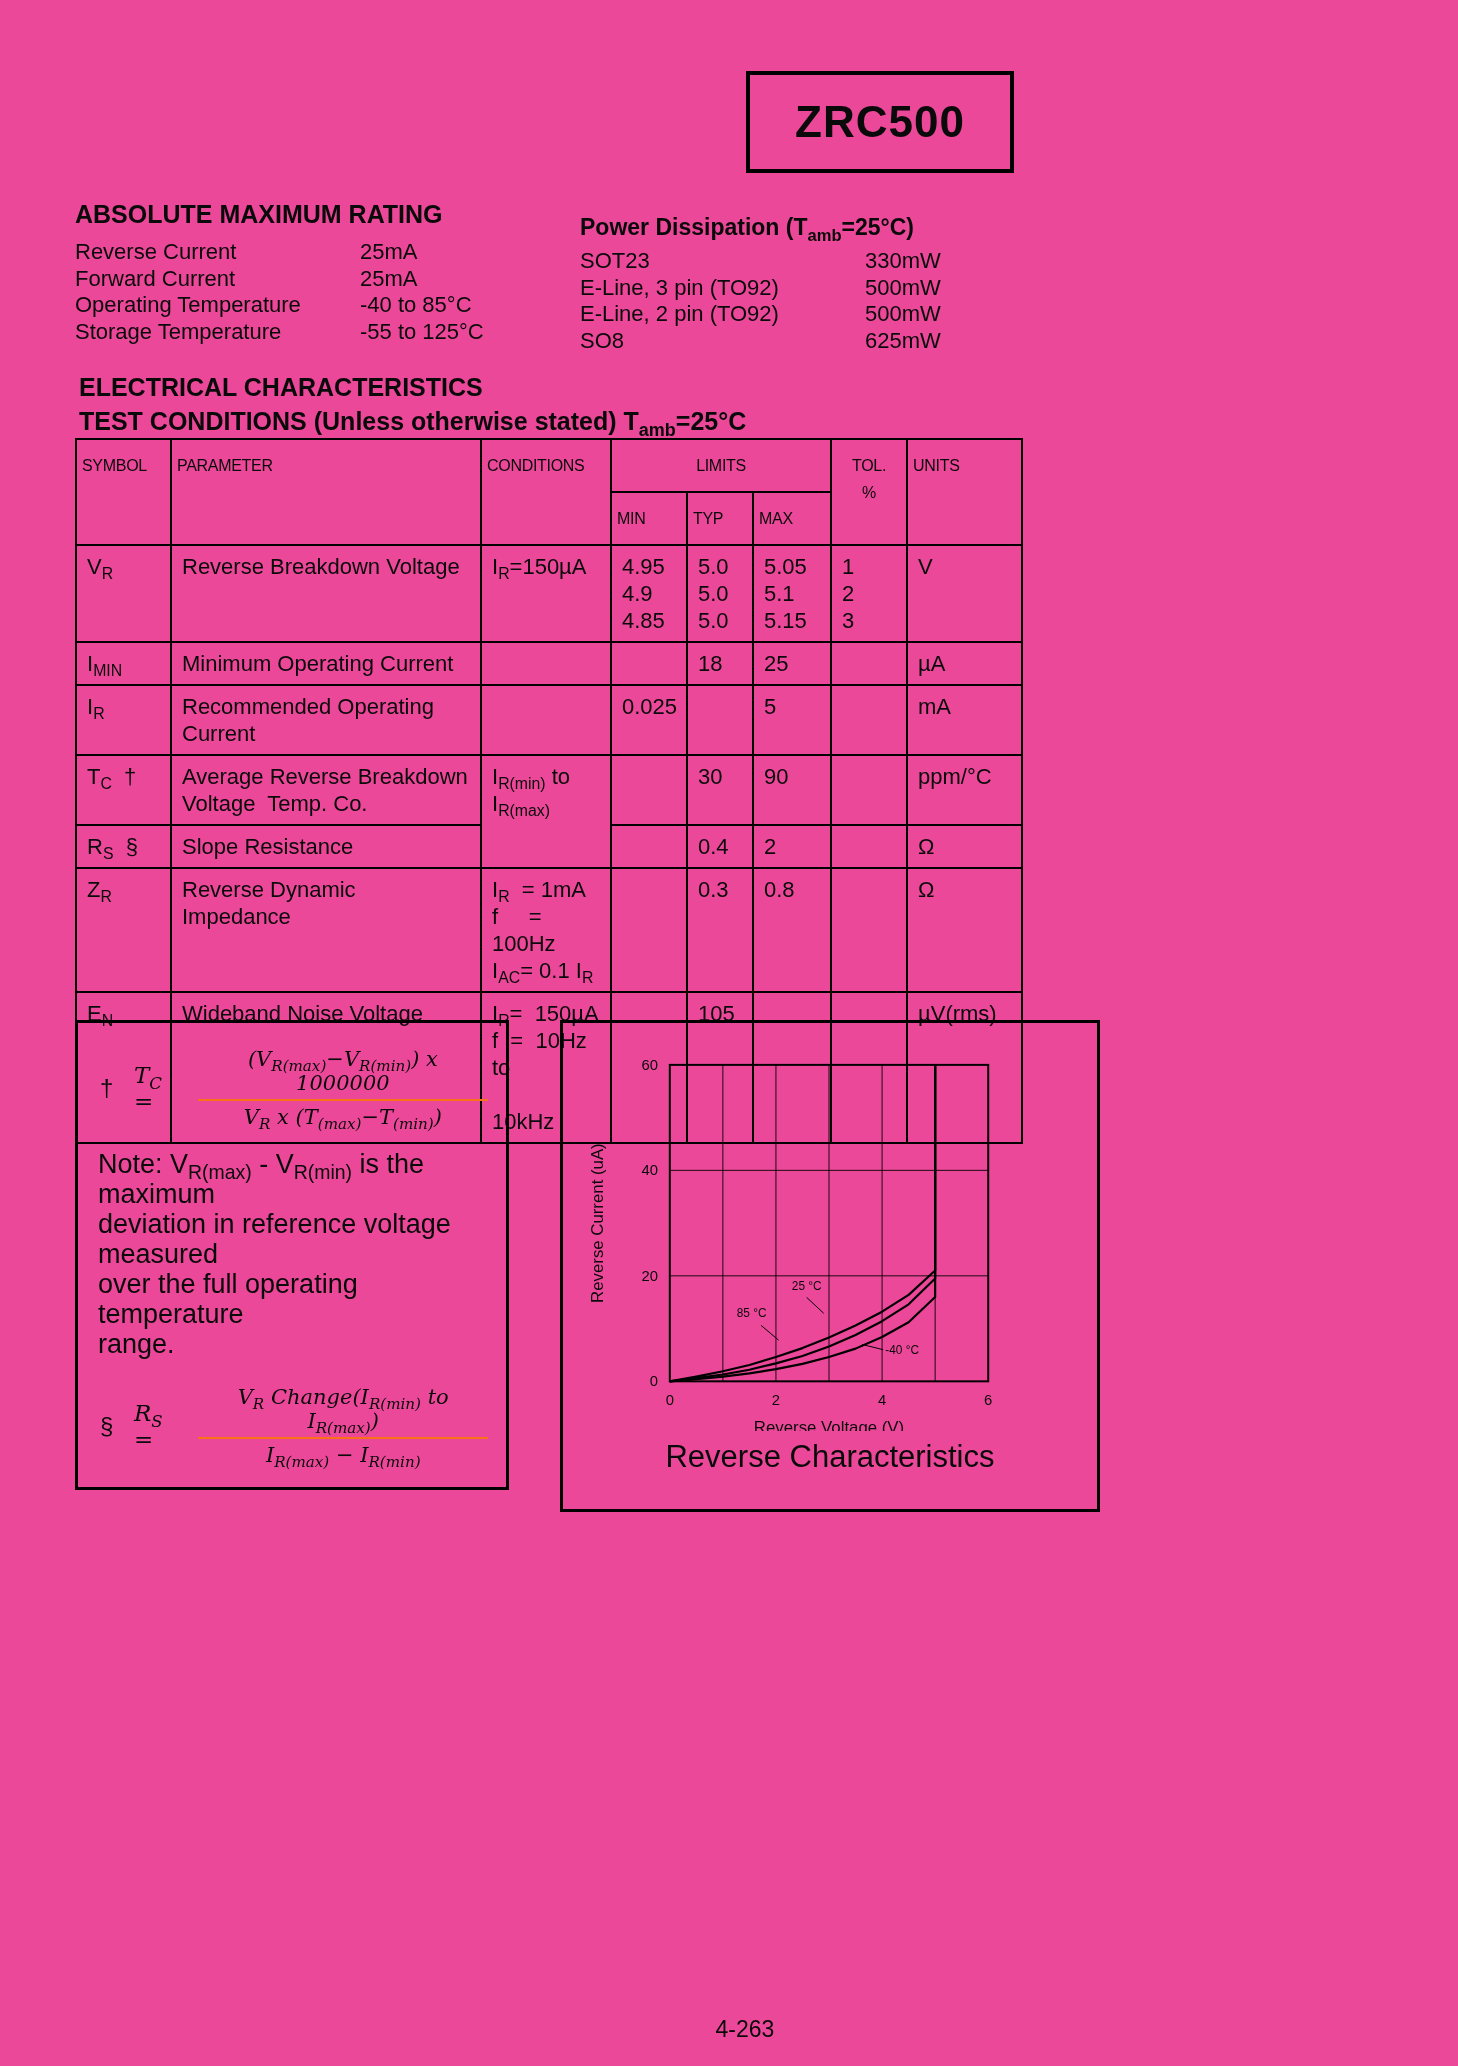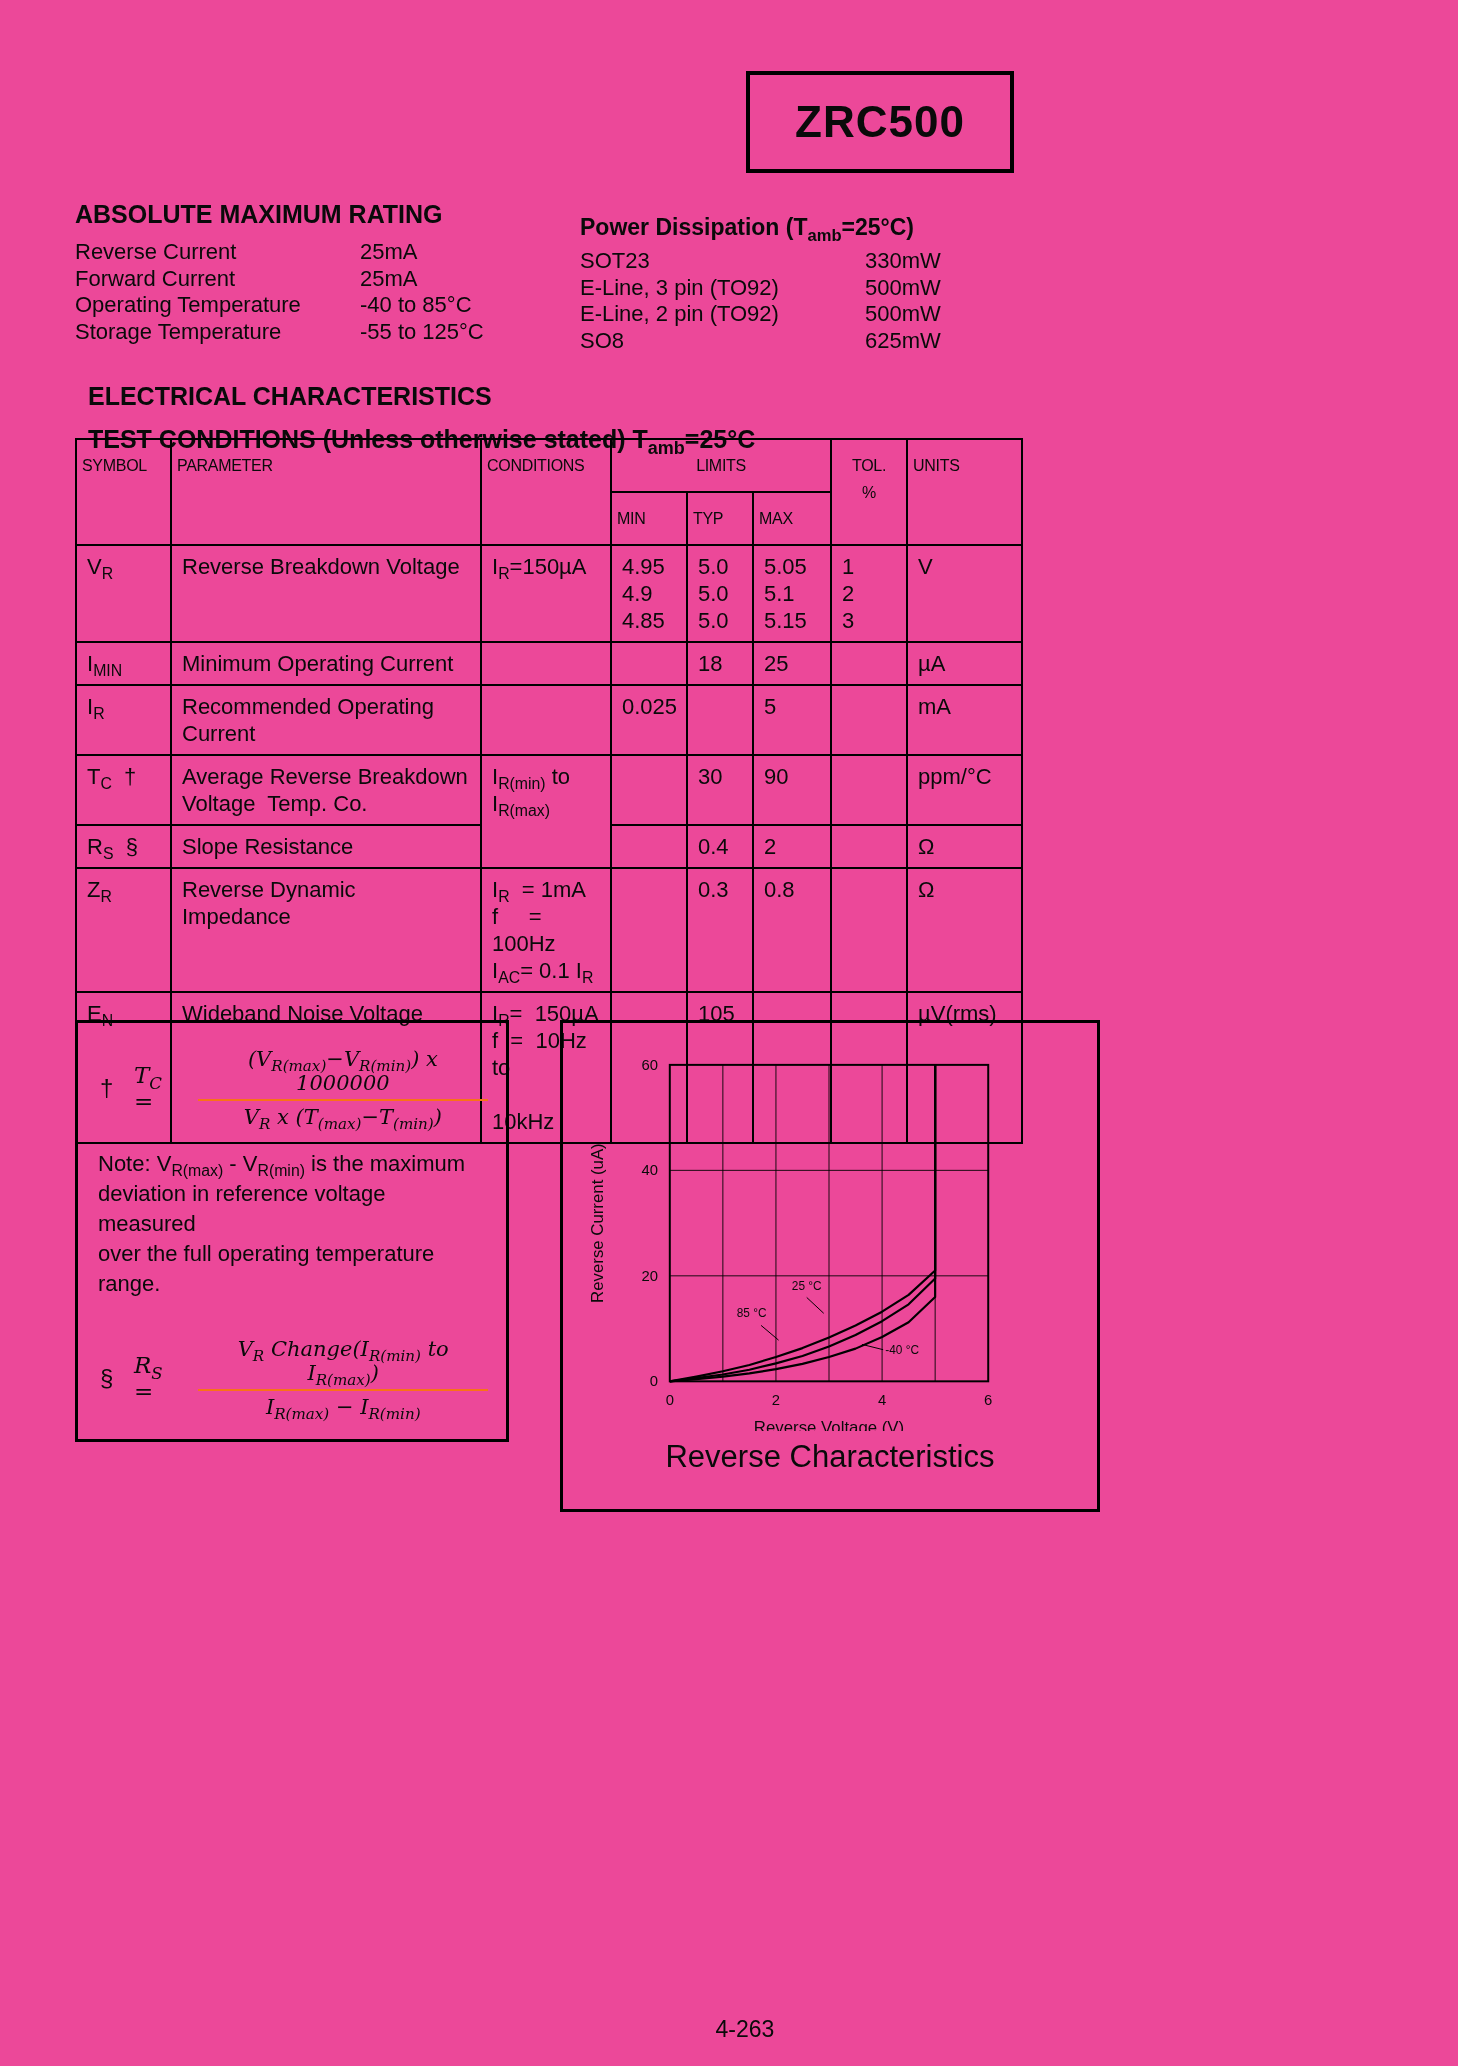--- a/index.html
+++ b/index.html
@@ -22,21 +22,21 @@
   .abs-max h2 { font-size:25px; margin:0 0 10px 0; }
   .kv-row { display:flex; font-size:22px; line-height:26.5px; }
   .kv-label { width:285px; }
 
   
   .power { position:absolute; left:580px; top:214px; width:450px; }
   .power .pd-heading { font-size:23px; font-weight:bold; margin:0 0 7px 0; }
 
   
   .elec { position:absolute; left:75px; top:368px; width:900px; }
-  .elec h2 { font-size:25px; margin:13px; line-height:30px; }
+  .elec h2 { font-size:25px; margin:4px; line-height:30px; }
 
   
   table.char {
     position:absolute; left:75px; top:438px; width:946px;
     border-collapse:collapse; table-layout:fixed; font-size:22px;
   }
   table.char th, table.char td {
     border:2px solid #000; padding:7px 10px; vertical-align:top;
     text-align:left; font-weight:normal; white-space:pre-wrap; line-height:27px;
   }
@@ -49,21 +49,21 @@
     position:absolute; left:75px; top:1020px; width:434px; min-height:372px;
     border:3px solid #000; padding:24px 18px 20px 14px;
   }
   .f-row { display:flex; align-items:center; font-size:22px; }
   .f-marker { width:42px; font-size:24px; padding-left:8px; flex:0 0 auto; }
   .f-lhs { font-family:"DejaVu Serif", serif; font-style:italic; margin-right:12px; font-size:23px; }
   .frac { display:inline-flex; flex-direction:column; text-align:center;
           font-family:"DejaVu Serif", serif; font-style:italic; font-size:21px; }
   .frac .num { border-bottom:2px solid #f97316; padding:0 8px 4px 8px; }
   .frac .den { padding-top:4px; }
-  .f-note { font-size:22px; line-height:30px; white-space:pre-line; margin:20px 0 38px 6px; }
+  .f-note { font-size:27px; line-height:30px; white-space:pre-line; margin:20px 0 26px 6px; }
 
   
   .chart-box {
     position:absolute; left:560px; top:1020px; width:540px; height:492px;
     border:3px solid #000; padding-top:10px;
   }
   .chart-box svg { display:block; margin:0 auto; font-family:"Liberation Sans", sans-serif; }
   .chart-title { text-align:center; font-size:31px; margin-top:8px; }
 
   

